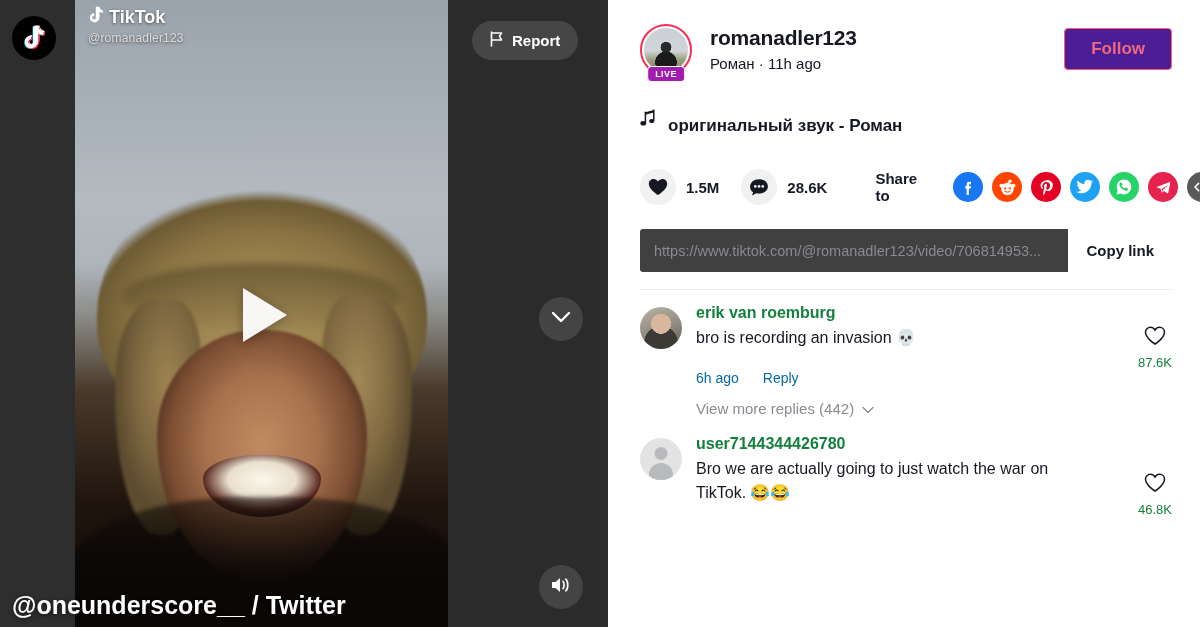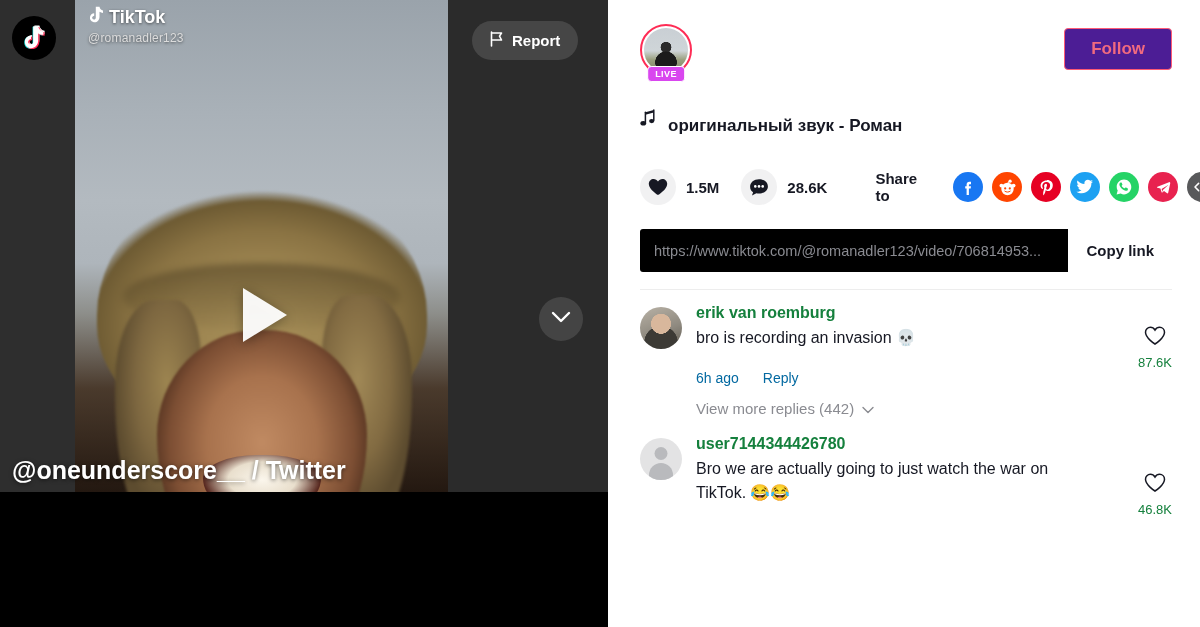--- a/index.html
+++ b/index.html
@@ -5,21 +5,21 @@
   * { box-sizing: border-box; margin: 0; padding: 0; }
   html, body {
     width: 1200px; height: 627px; overflow: hidden;
     font-family: "Liberation Sans", sans-serif;
     background: #000;
   }
   .screen { position: relative; width: 1200px; height: 627px; display: flex; }
 
   
   .stage {
-    position: relative; width: 608px; height: 492px;
+    position: relative; width: 608px; height: 627px;
     background: #2c2c2c; overflow: hidden;
   }
   .stage-rail-left {
     position: absolute; left: 0; top: 0; width: 75px; height: 627px;
     background: #2e2e2e;
   }
   .stage-rail-right {
     position: absolute; left: 448px; top: 0; width: 160px; height: 627px;
     background: #2b2b2b;
   }
@@ -131,21 +131,21 @@
   }
   .avatar-img {
     width: 100%; height: 100%; border-radius: 50%;
     background:
       radial-gradient(circle at 50% 78%, #1b1b1b 0 26%, rgba(27,27,27,0) 27%),
       radial-gradient(circle at 50% 44%, #2a2a2a 0 16%, rgba(42,42,42,0) 17%),
       linear-gradient(180deg,#c9cfd4 0%, #cfd5d8 52%, #9aa07f 72%, #7e8468 100%);
   }
   .live-badge {
     position: absolute; left: 50%; bottom: -6px; transform: translateX(-50%);
-    background: #d946ef; color: #fff; font-size: 9px; font-weight: 800;
+    background: #a21caf; color: #fff; font-size: 9px; font-weight: 800;
     letter-spacing: .4px; padding: 2px 7px; border-radius: 4px; border: 1.5px solid #fff; margin-top: 48px;
   }
   .author-meta { margin-left: 18px; padding-top: 2px; }
   .author-name { font-size: 21px; font-weight: 700; color: #161823; letter-spacing: -.2px; }
   .author-sub { font-size: 15px; color: #161823; margin-top: 5px; }
   .follow-btn {
     margin-left: auto; margin-top: 4px;
     border: 1px solid #fe5a75; color: #f06a7f; background: #4c1d95;
     font-size: 17px; font-weight: 600; padding: 10px 26px; border-radius: 4px; cursor: pointer;
   }
@@ -163,21 +163,21 @@
   .share-to { margin-left: 26px; font-size: 15px; color: #161823; font-weight: 600; }
   .share-icons { display: flex; align-items: center; gap: 9px; margin-left: 14px; }
   .share-ic {
     width: 30px; height: 30px; border-radius: 50%; cursor: pointer;
     display:flex; align-items:center; justify-content:center; color:#fff;
     font-size: 15px; font-weight: 700;
   }
 
   .link-row { display: flex; margin-top: 24px; border-radius: 3px; overflow: hidden; }
   .link-field {
-    flex: 1; background: #000000; color: #8a8b91; font-size: 14.5px;
+    flex: 1; background: #404040; color: #8a8b91; font-size: 14.5px;
     padding: 13px 14px; white-space: nowrap; overflow: hidden; text-overflow: ellipsis;
     border: none; outline: none; font-family: "Liberation Sans", sans-serif;
   }
   .copy-btn {
     background: #fff; color: #161823; font-weight: 700; font-size: 15px;
     padding: 13px 18px; cursor: pointer; white-space: nowrap;
   }
   .divider { height: 1px; background: #ededed; margin: 17px 0 0; }
 
   
@@ -305,20 +305,24 @@
   <div class="panel">
 
     <div class="panel-head">
 
       <div class="author-row">
         <div class="avatar-wrap">
           <div class="avatar-ring">
             <div class="avatar-img"></div>
           </div>
           <div class="live-badge">LIVE</div>
+        </div>
+        <div class="author-meta">
+          <div class="author-name">romanadler123</div>
+          <div class="author-sub">Роман · 11h ago</div>
         </div>
         <div class="follow-btn">Follow</div>
       </div>
 
       <div class="music-row">
         <span>
           <svg width="16" height="18" viewBox="0 0 16 18">
             <path d="M13.8 1v10.2" stroke="#161823" stroke-width="1.5" fill="none" stroke-linecap="round"></path>
             <path d="M5.4 3.2v10.4" stroke="#161823" stroke-width="1.5" fill="none" stroke-linecap="round"></path>
             <path d="M5.4 3.2l8.4-2.2v2.6L5.4 5.8z" fill="#161823"></path>

